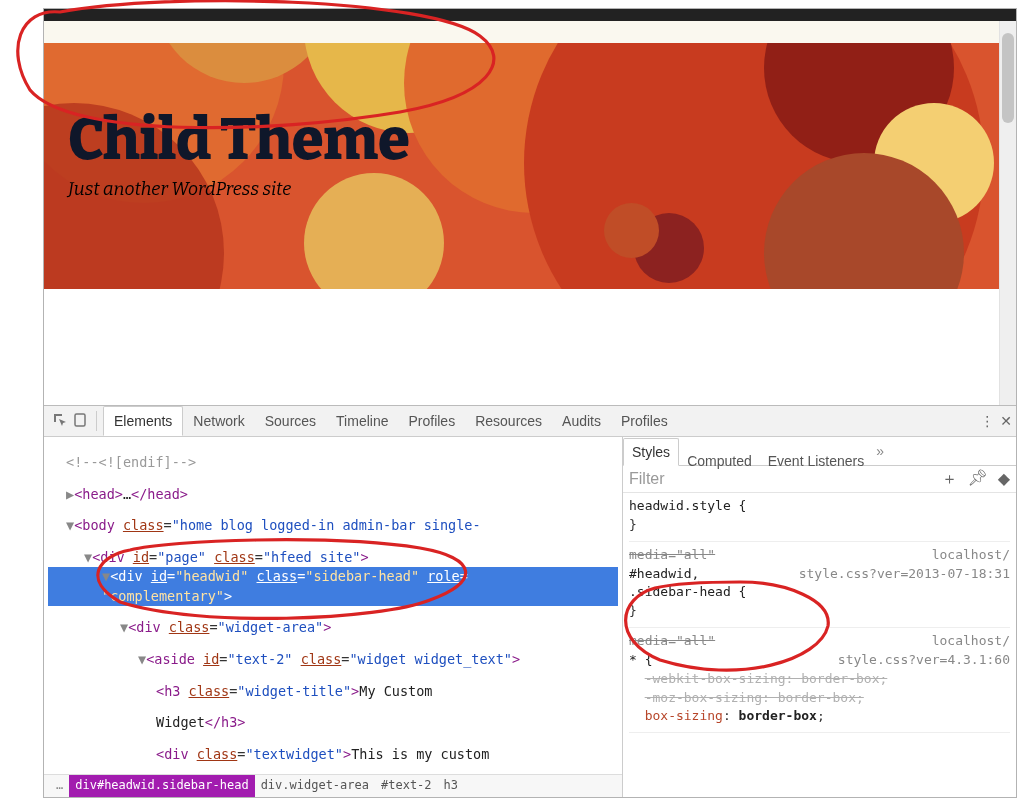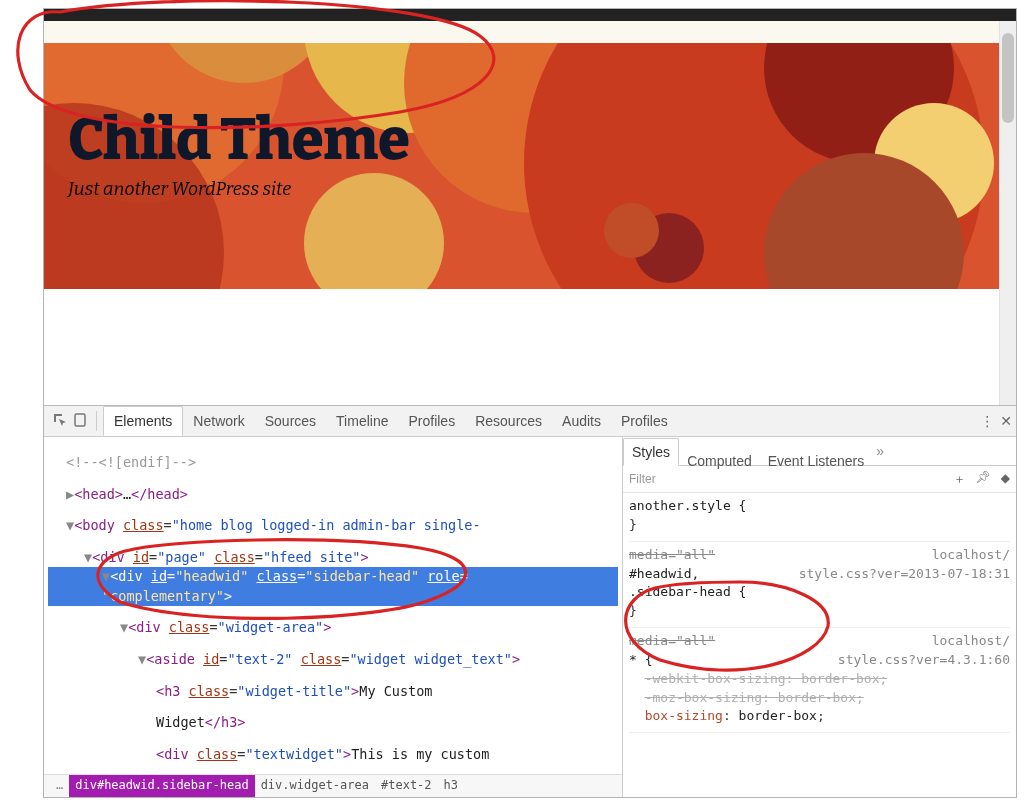--- a/index.html
+++ b/index.html
@@ -170,35 +170,35 @@
     display: flex; align-items: center; height: 28px;
     border-bottom: 1px solid #ccc;
     font-size: 14px; color: #555;
     padding-right: 4px;
   }
   .sp-tabs .sp-tab { padding: 0 8px; line-height: 28px; cursor: pointer; margin-top: 20px;}
   .sp-tabs .sp-tab.active { background:#fff;border:1px solid #ccc;border-bottom:1px solid #fff;border-radius:2px 2px 0 0;line-height:26px;margin-top:1px;color:#333;}
   .sp-tabs .more{margin-left:4px;color:#888;}
   .filterrow{
     display:flex;align-items:center;height:26px;border-bottom:1px solid #e4e4e4;
-    padding:0 6px;color:#999;font-size:12px;
+    padding:0 6px;color:#999;font-size:16px;
   }
   .filterrow .tools{margin-left:auto;display:flex;gap:10px;color:#666;}
   .css-list{
     font-family: Menlo, Consolas, monospace; font-size: 13px;
     padding:4px 6px 0 6px; line-height:1.45; color:#333;
     overflow:hidden;
   }
   .css-block{border-bottom:1px solid #eee;padding-bottom:6px;margin-bottom:4px;position:relative;}
   .css-block .origin{float:right;color:#888;white-space:nowrap;}
   .css-block .media{color:#888;}
   .css-block .strike .media{text-decoration:line-through;}
   .css-sel{color:#222;}
   .css-prop{color:#b7462a;}
-  .css-val{color:#222;}
+  .css-val{color:#222;font-weight:bold;}
   .strike{text-decoration:line-through;color:#b0b0b0;}
   
   svg.anno{position:absolute;left:0;top:0;pointer-events:none;}
   .anno path{fill:none;stroke:#d92323;stroke-width:3.2;}
   .scroll-stub{
     position:absolute;right:0;top:12px;width:16px;height:398px;background:#efefef;border-left:1px solid #e2e2e2;
   }
   .scroll-stub::after{content:"";position:absolute;left:2px;top:12px;width:12px;height:90px;background:#c4c4c4;border-radius:6px;}
 </style>
 </head>
@@ -292,21 +292,21 @@
         <div class="filterrow">
           <span>Filter</span>
           <span class="tools">
             <span>＋</span>
             <span style="transform:translateY(-1px);">📌︎</span>
             <span>◆</span>
           </span>
         </div>
         <div class="css-list">
           <div class="css-block">
-            <span class="css-sel">another.style {</span><br>}
+            <span class="css-sel">headwid.style {</span><br>}
           </div>
           <div class="css-block">
             <span class="origin">localhost/</span>
             <span class="strike"><span class="media">media="all"</span></span><br>
             <span class="origin" style="clear:both;">style.css?ver=2013-07-18:31</span>
             <span class="css-sel">#headwid, </span><br>
             <span class="css-sel">.sidebar-head {</span><br>}
           </div>
           <div class="css-block">
             <span class="origin">localhost/</span>

